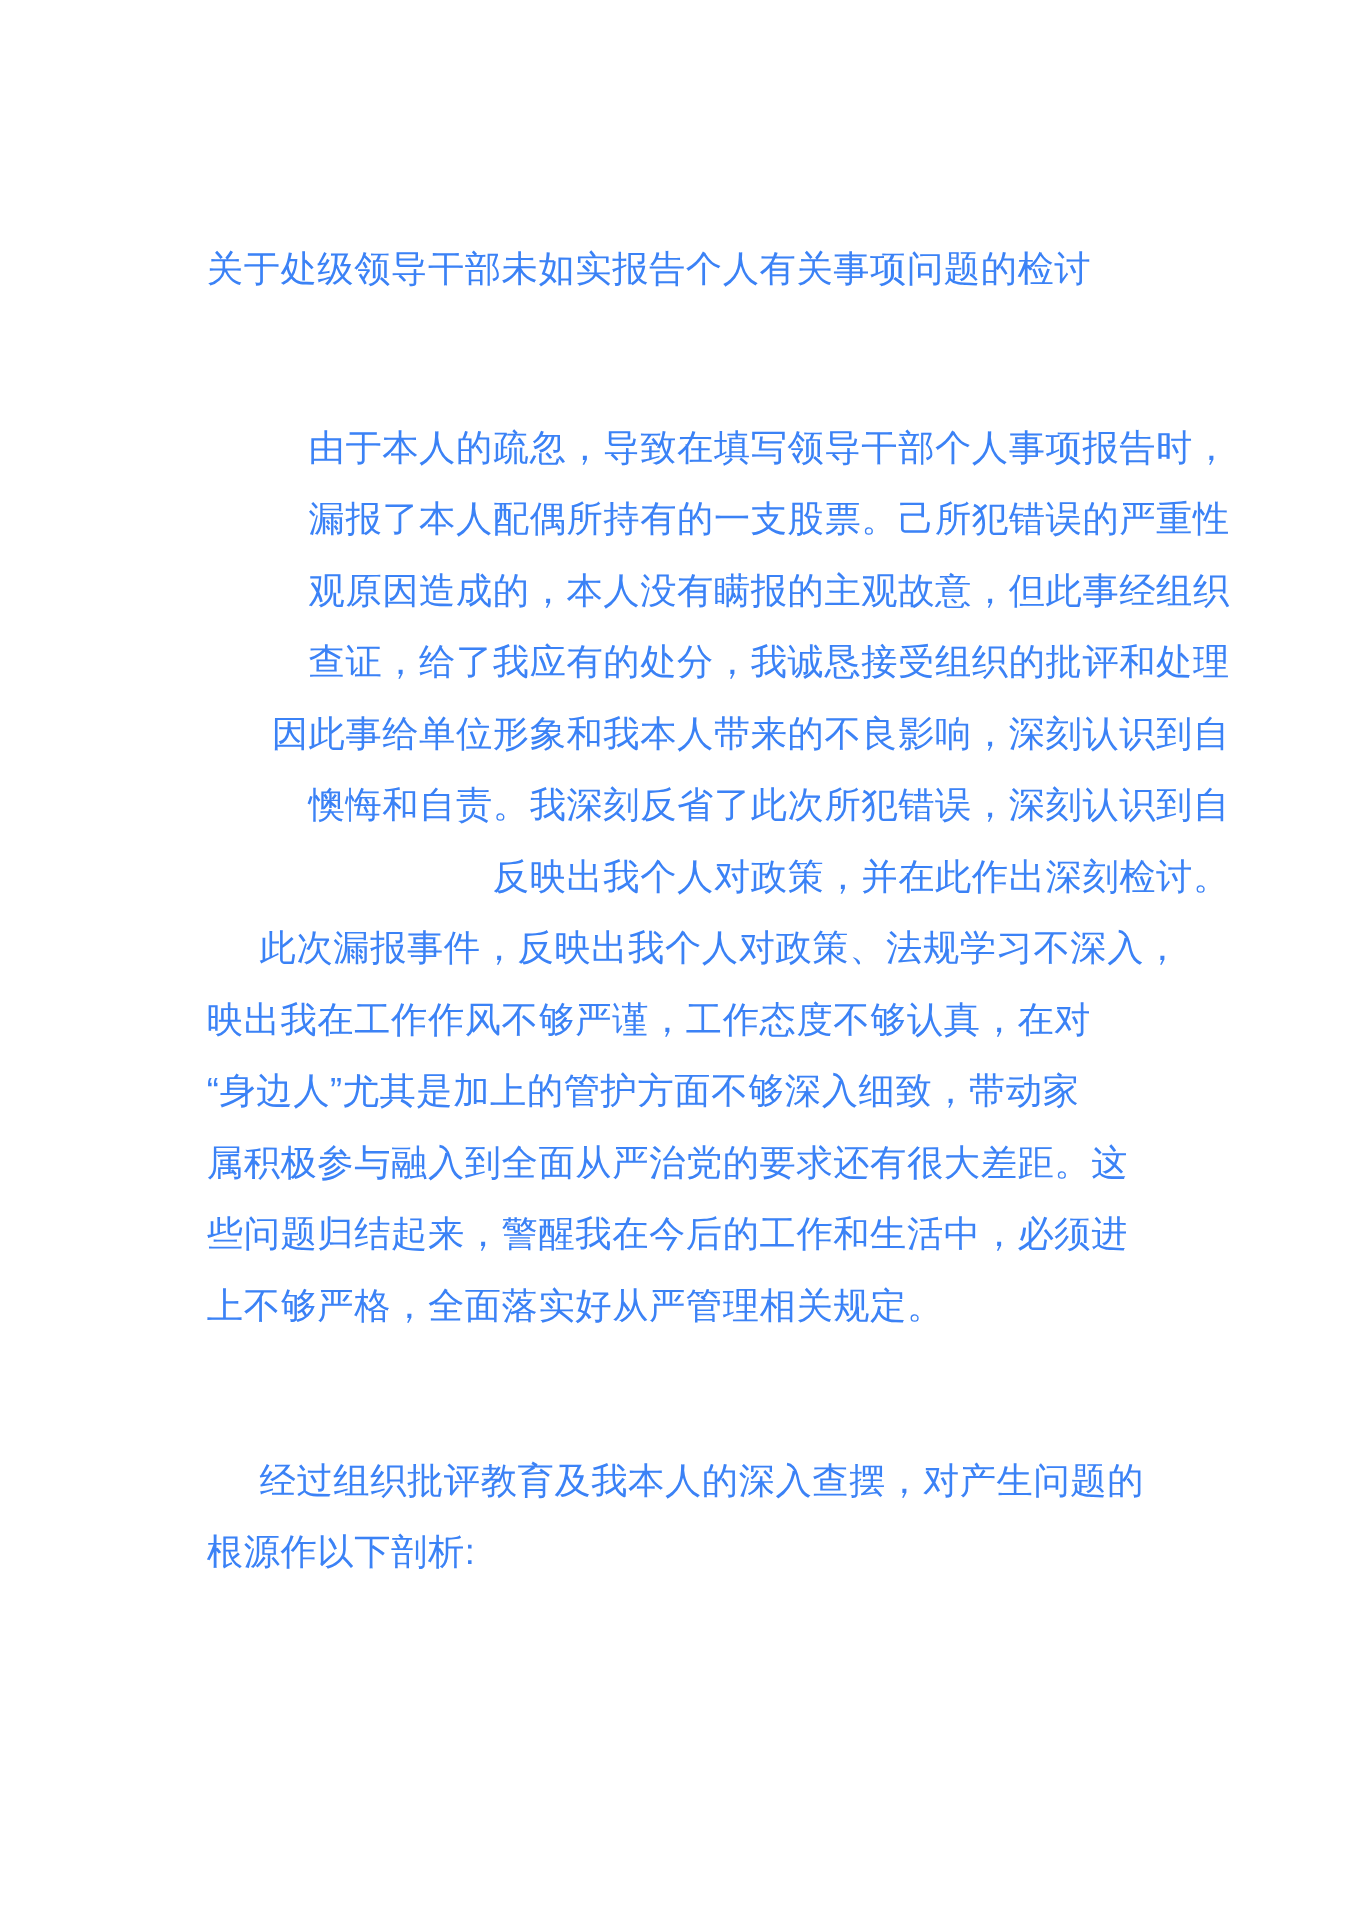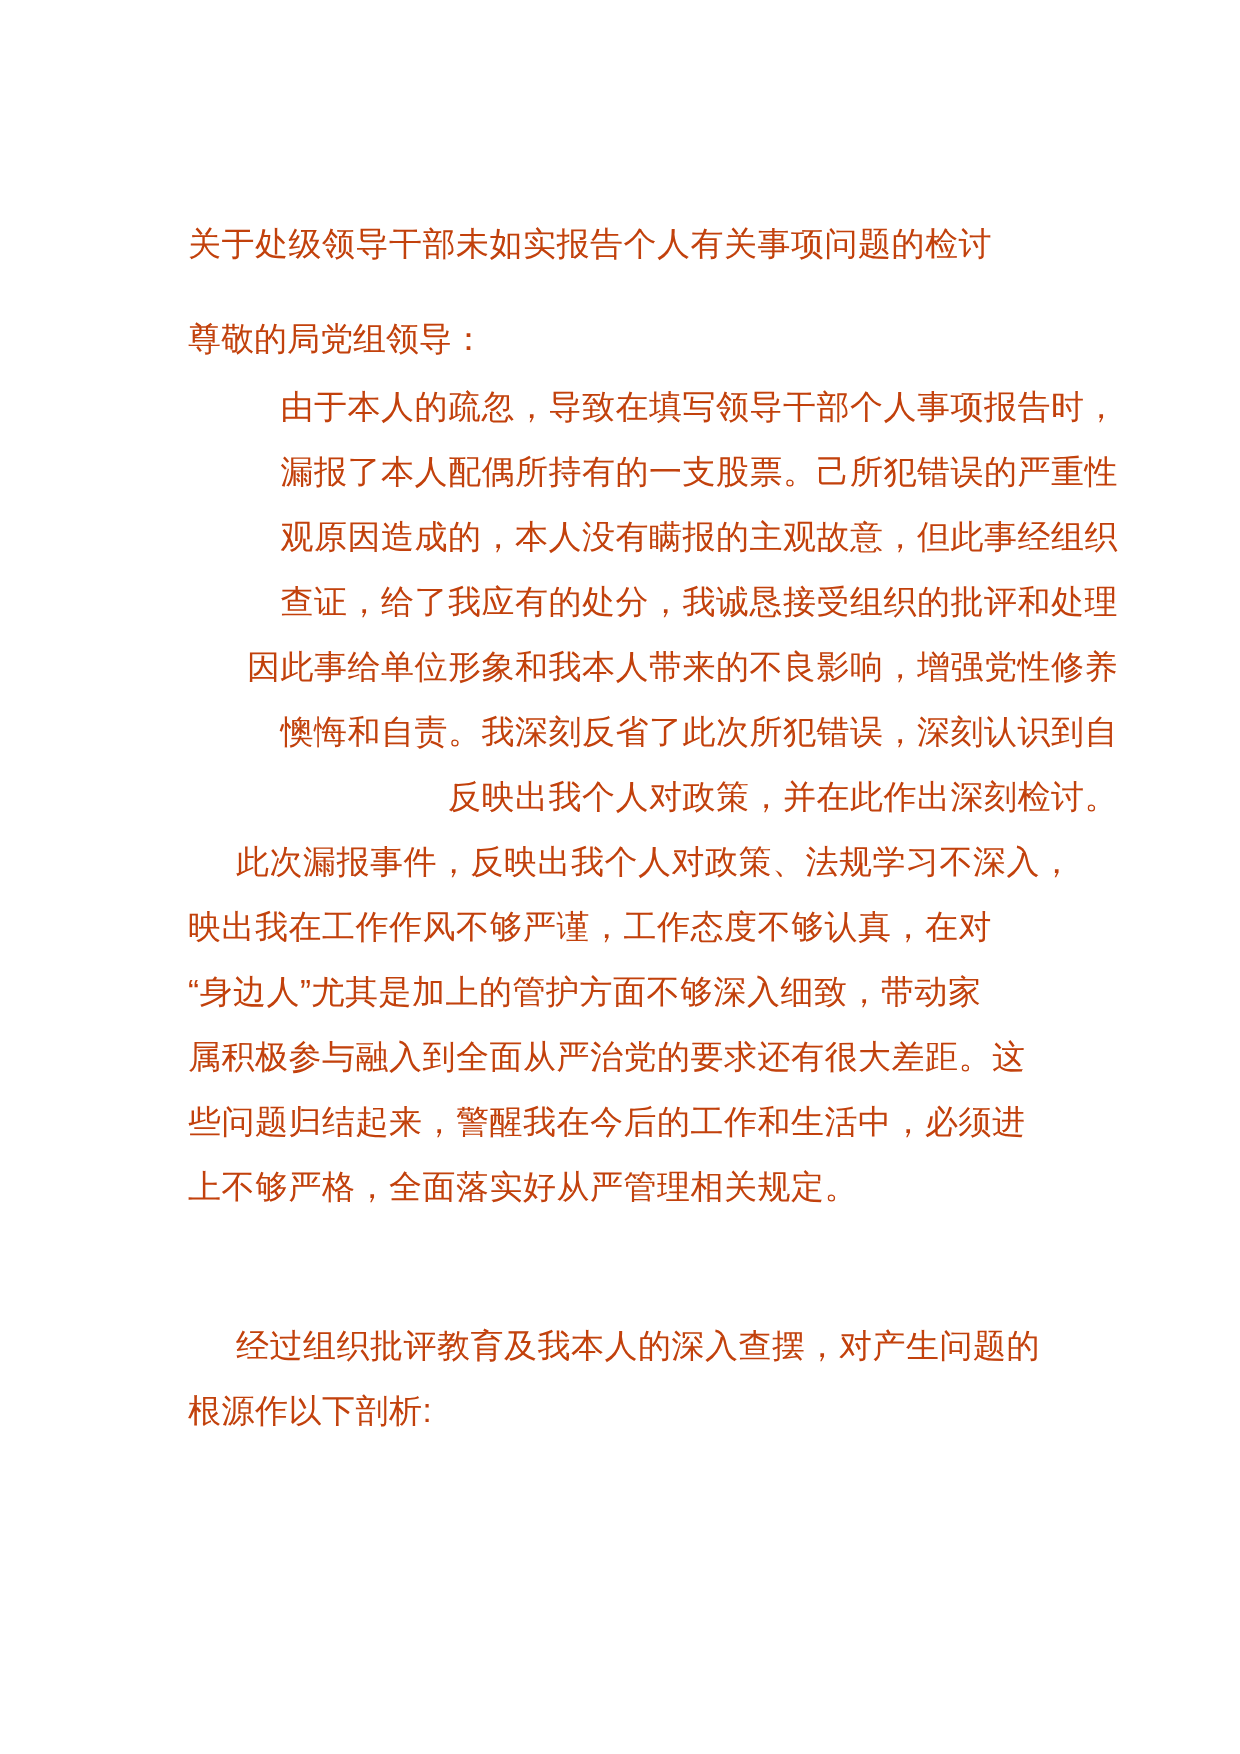--- a/index.html
+++ b/index.html
@@ -7,21 +7,21 @@
     padding: 0;
     background: #ffffff;
   }
   .page {
     position: relative;
     width: 1240px;
     height: 1754px;
     background: #ffffff;
     overflow: hidden;
     font-family: "Liberation Sans", sans-serif;
-    color: #c2410c;
+    color: #3b82f6;
     font-size: 33px;
     font-weight: 400;
   }
   .doc-title {
     position: absolute;
     left: 188px;
     top: 211px;
     line-height: 65px;
     white-space: nowrap;
     letter-spacing: 0.5px;
@@ -51,28 +51,27 @@
     padding-left: 48px;
   }
 </style>
 </head>
 <body>
 
 <div class="page">
 
   <div class="doc-title">关于处级领导干部未如实报告个人有关事项问题的检讨</div>
 
-  <div class="salutation">尊敬的局党组领导：</div>
 
   <div class="para para-1">
     <div class="line indent">由于本人的疏忽，导致在填写领导干部个人事项报告时，</div>
     <div class="line">漏报了本人配偶所持有的一支股票。己所犯错误的严重性</div>
     <div class="line">观原因造成的，本人没有瞒报的主观故意，但此事经组织</div>
     <div class="line">查证，给了我应有的处分，我诚恳接受组织的批评和处理</div>
-    <div class="line">因此事给单位形象和我本人带来的不良影响，增强党性修养</div>
+    <div class="line">因此事给单位形象和我本人带来的不良影响，深刻认识到自</div>
     <div class="line">懊悔和自责。我深刻反省了此次所犯错误，深刻认识到自</div>
     <div class="line">反映出我个人对政策，并在此作出深刻检讨。</div>
   </div>
 
   <div class="para para-2">
     <div class="line indent">此次漏报事件，反映出我个人对政策、法规学习不深入，</div>
     <div class="line">映出我在工作作风不够严谨，工作态度不够认真，在对</div>
     <div class="line">“身边人”尤其是加上的管护方面不够深入细致，带动家</div>
     <div class="line">属积极参与融入到全面从严治党的要求还有很大差距。这</div>
     <div class="line">些问题归结起来，警醒我在今后的工作和生活中，必须进</div>

